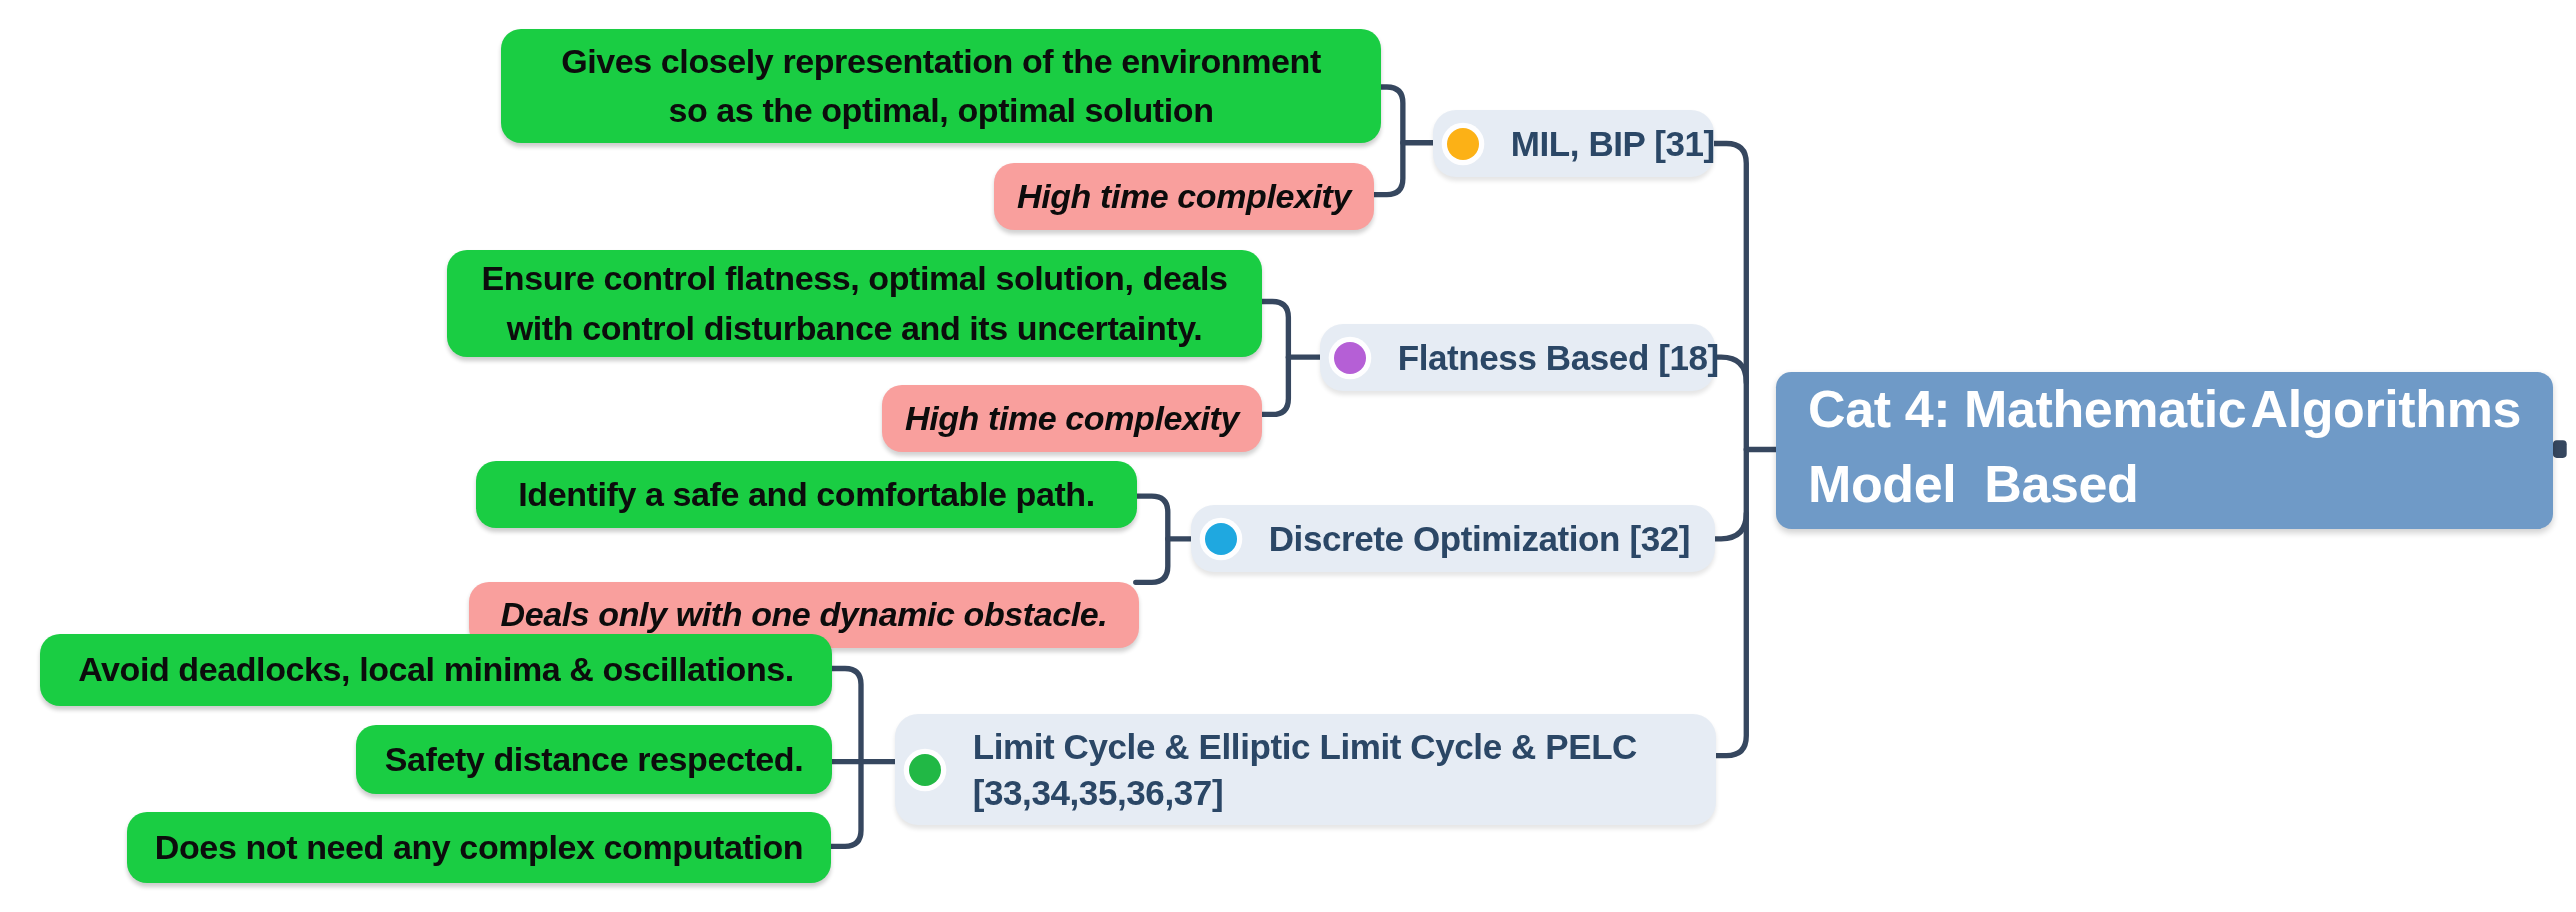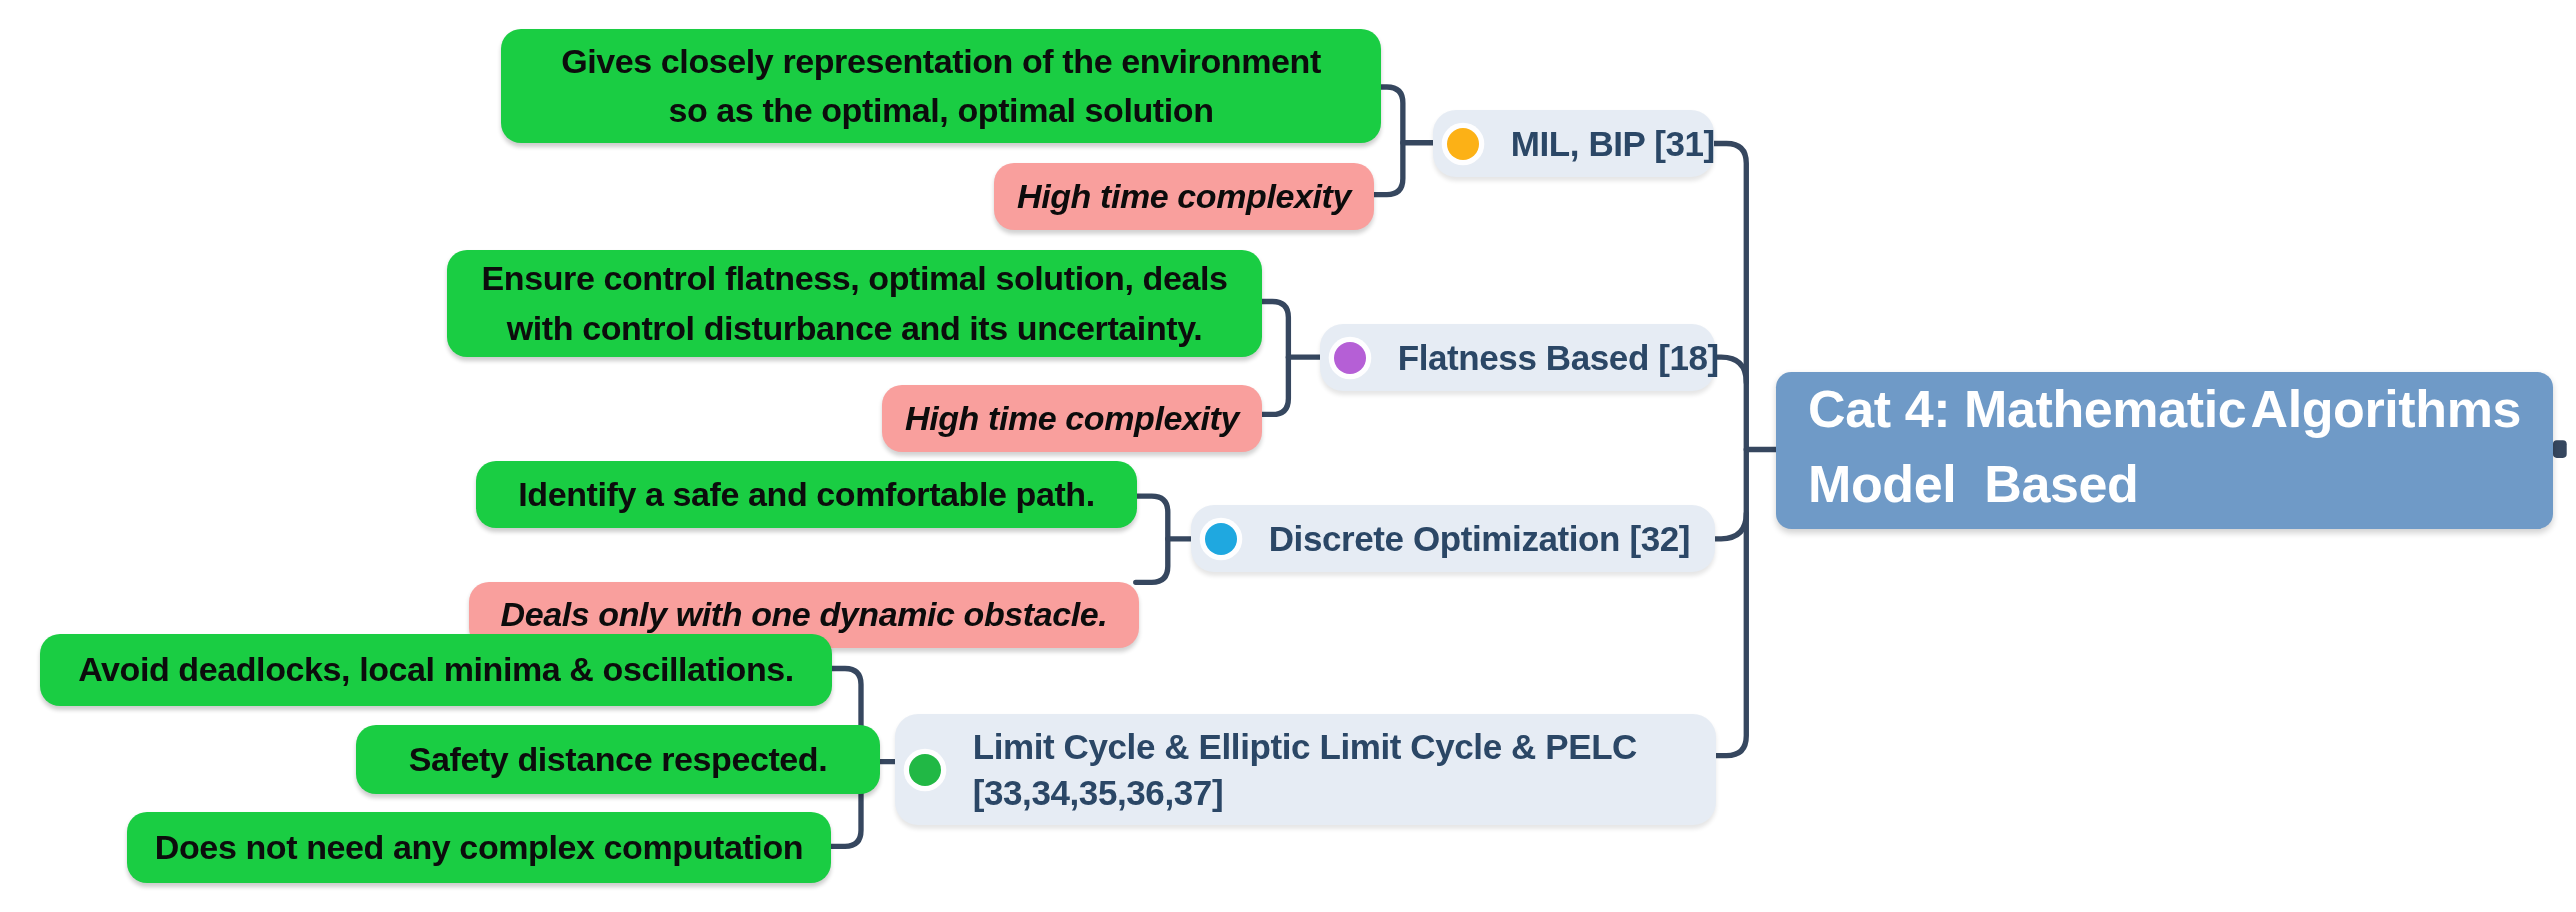--- a/index.html
+++ b/index.html
@@ -101,21 +101,21 @@
   <div class="note pro" style="left:476px;top:461px;width:661px;height:67px;">
     <div>Identify a safe and comfortable path.</div>
   </div>
   <div class="note con" style="left:469px;top:550px;width:670px;height:66px;margin-top:32px;">
     <div>Deals only with one dynamic obstacle.</div>
   </div>
 
   <div class="note pro" style="left:40px;top:634px;width:792px;height:72px;">
     <div>Avoid deadlocks, local minima &amp; oscillations.</div>
   </div>
-  <div class="note pro" style="left:356px;top:725px;width:524px;height:69px;">
+  <div class="note pro" style="left:356px;top:725px;width:476px;height:69px;">
     <div>Safety distance respected.</div>
   </div>
   <div class="note pro" style="left:127px;top:812px;width:704px;height:71px;">
     <div>Does not need any complex computation</div>
   </div>
 
   <div class="topic" style="left:1433px;top:110px;width:281px;height:67px;">
     <span class="bullet orange"></span>
     <span class="label">
         <div>MIL, BIP [31]</div>

